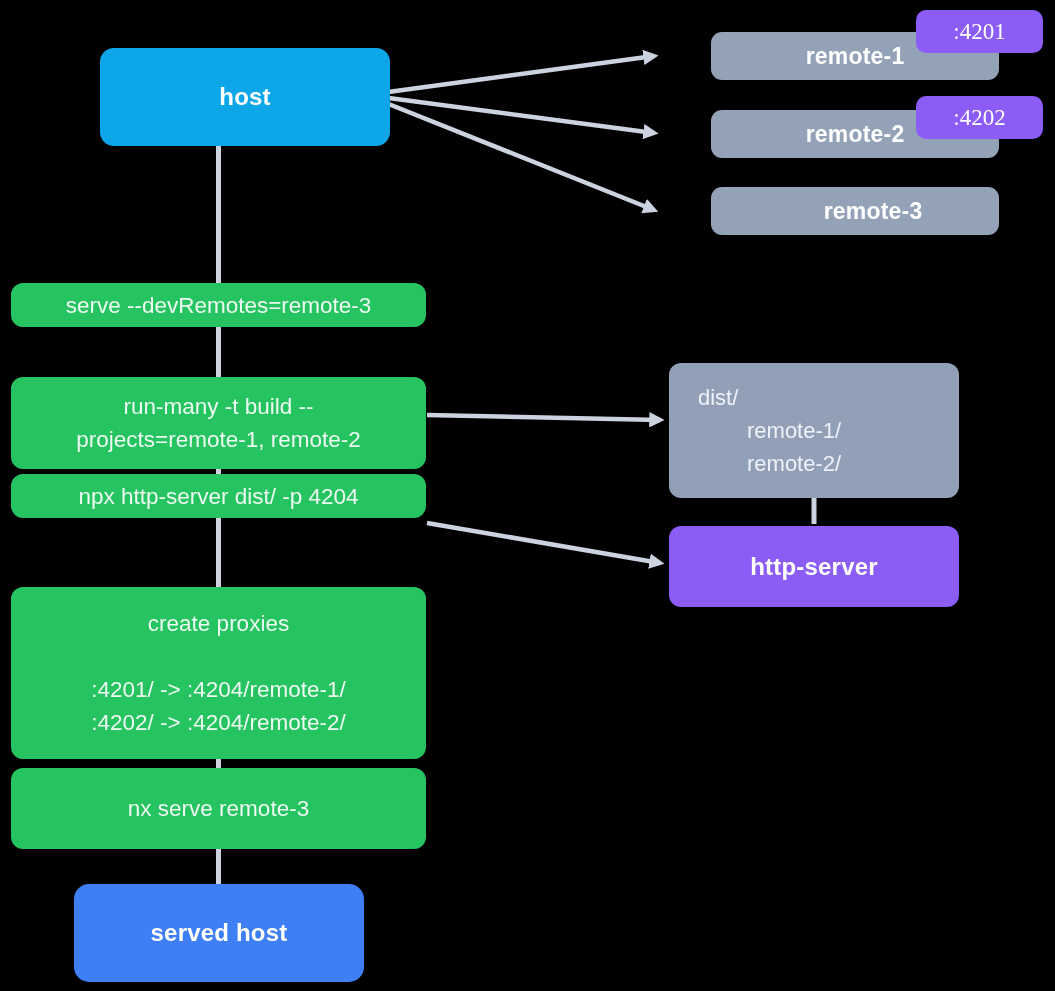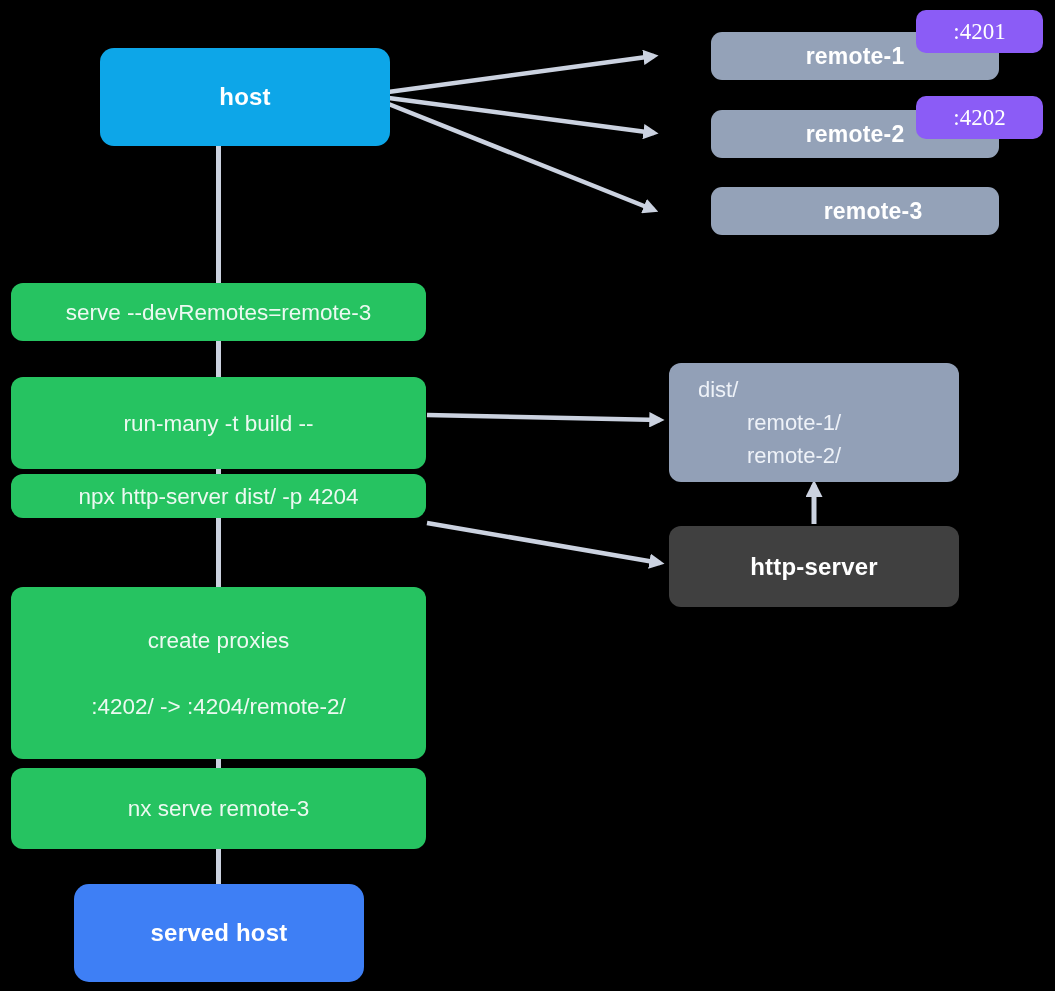--- a/index.html
+++ b/index.html
@@ -13,28 +13,28 @@
   .served-node{left:74px;top:884px;width:290px;height:98px;background:#3e7ff5;border-radius:15px;}
   .bold-label{color:#ffffff;font-weight:700;font-size:24px;letter-spacing:.2px;}
   .remote-box{width:288px;height:48px;background:#94a2b8;border-radius:11px;margin-left:48px;}
   .remote-box .bold-label{font-size:23px;}
   .r1{left:663px;top:32px;} .r2{left:663px;top:110px;} .r3{left:663px;top:187px;padding-left:36px;}
   .badge{width:127px;height:43px;background:#8b5cf6;border-radius:10px;z-index:2;font-family:Liberation Serif, serif;}
   .b1{left:916px;top:10px;} .b2{left:916px;top:96px;} .b3{left:916px;top:172px;}
   .badge span{color:#fff;font-size:23px;font-weight:400;}
   .step{left:11px;width:415px;background:#26c361;border-radius:12px;flex-direction:column;}
   .step span{color:#ecf9f1;font-size:22.5px;font-weight:400;line-height:33px;text-align:center;white-space:pre;}
-  .s1{top:283px;height:58px;} .s2{top:377px;height:92px;} .s3{top:474px;height:44px;}
+  .s1{top:283px;height:44px;} .s2{top:377px;height:92px;} .s3{top:474px;height:44px;}
   .s4{top:587px;height:172px;} .s5{top:768px;height:81px;}
   .spacer-line{height:33px;}
-  .dist-node{left:669px;top:363px;width:290px;height:119px;background:#92a0b7;border-radius:12px;
+  .dist-node{left:669px;top:363px;width:290px;height:135px;background:#92a0b7;border-radius:12px;
     flex-direction:column;align-items:flex-start;justify-content:center;padding-left:29px;}
   .dist-node span{color:#eef2f8;font-size:22px;line-height:33px;white-space:pre;}
   .dist-node .indent{padding-left:49px;}
-  .http-node{left:669px;top:526px;width:290px;height:81px;background:#404040;border-radius:12px;}
+  .http-node{left:669px;top:526px;width:290px;height:81px;background:#8b5cf6;border-radius:12px;}
 </style>
 </head>
 <body>
 
 <div class="canvas">
 
   <svg class="connectors" viewBox="0 0 1055 991" xmlns="http://www.w3.org/2000/svg">
     <defs>
       <marker id="arrow" viewBox="0 0 10 10" refX="7" refY="5" markerWidth="3.4" markerHeight="3.4" orient="auto">
         <path d="M0,0 L10,5 L0,10 Z" fill="#cbd2e0"></path>
@@ -70,29 +70,31 @@
   <div class="node remote-box r3">
     <span class="bold-label">remote-3</span>
   </div>
 
   <div class="node step s1">
     <span>serve --devRemotes=remote-3</span>
   </div>
 
   <div class="node step s2">
     <span>run-many -t build --</span>
+    <span>projects=remote-1, remote-2</span>
   </div>
 
   <div class="node step s3">
     <span>npx http-server dist/ -p 4204</span>
   </div>
 
   <div class="node step s4">
     <span>create proxies</span>
     <span class="spacer-line"></span>
+    <span>:4201/ -&gt; :4204/remote-1/</span>
     <span>:4202/ -&gt; :4204/remote-2/</span>
   </div>
 
   <div class="node step s5">
     <span>nx serve remote-3</span>
   </div>
 
   <div class="node dist-node">
     <span>dist/</span>
     <span class="indent">remote-1/</span>

